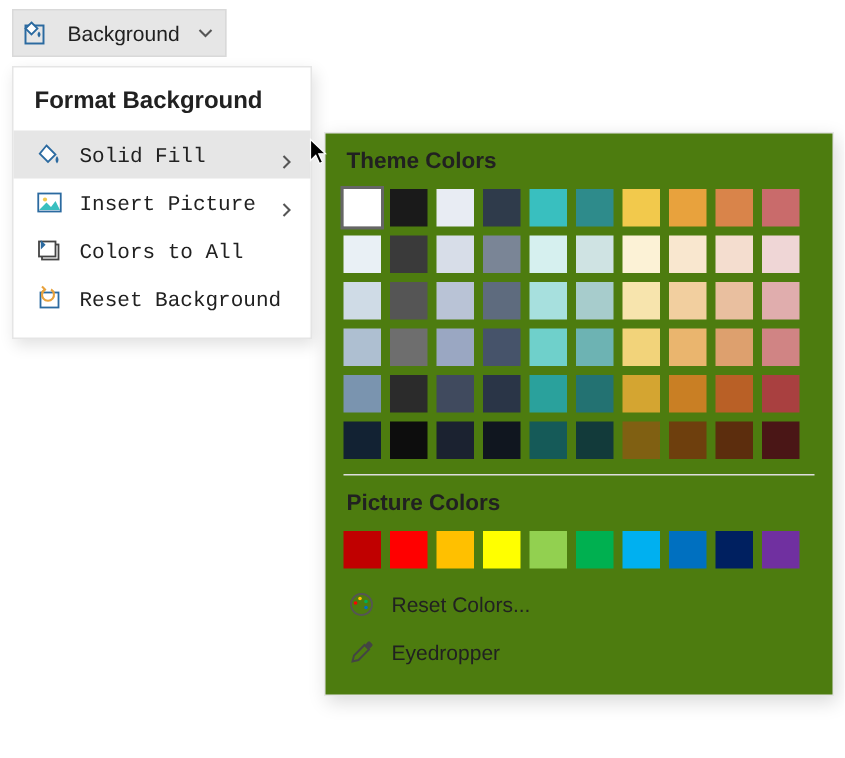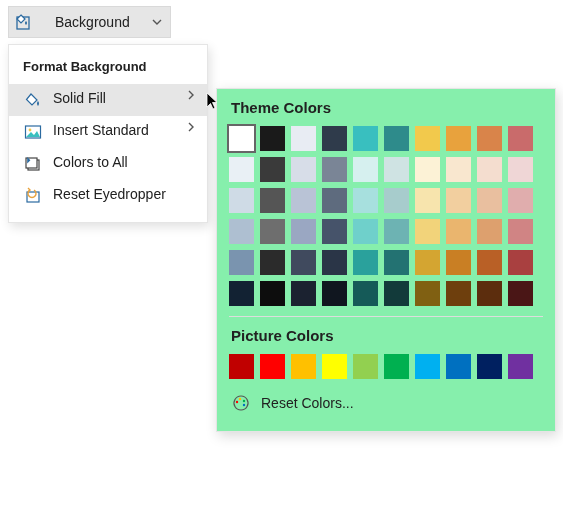--- a/index.html
+++ b/index.html
@@ -16,69 +16,70 @@
     overflow: hidden;
   }
   .ribbon-btn {
     position: absolute;
     top: 6px;
     left: 8px;
     height: 32px;
     padding: 0 8px 0 6px;
     display: flex;
     align-items: center;
-    gap: 22px;
+    gap: 12px;
     background: #e6e6e6;
     border: 1px solid #d9d9d9;
     cursor: pointer;
   }
   .ribbon-btn .icon { width:18px; height:18px; display:flex; align-items:center; justify-content:center;}
   .chev { width:10px; height:10px; display:flex; align-items:center; justify-content:center; color:#555;}
   .menu {
     position: absolute;
     top: 44px;
     left: 8px;
     width: 200px;
     background: #fff;
     border: 1px solid #e5e5e5;
     box-shadow: 2px 4px 10px rgba(0,0,0,0.12);
     padding: 6px 0 10px 0;
   }
   .menu-header {
     padding: 8px 14px 10px 14px;
     font-weight: 600;
-    font-size: 13px;
+    font-size: 16px;
   }
   .menu-item {
     display: flex;
-    align-items: flex-start;
-    padding: 6px 10px 18px 14px;
+    align-items: flex-end;
+    padding: 6px 10px 6px 14px;
     cursor: pointer;
     position: relative;
     height: 32px;
+    font-family: Liberation Mono, monospace;
   }
   .menu-item.highlight { background: #e6e6e6; }
   .menu-item .icon { width:20px; height:20px; margin-right:10px; display:flex; align-items:center; justify-content:center;}
   .menu-item .label { flex:1; }
   .menu-item .arrow { color:#555; width:12px; display:flex; align-items:center; justify-content:center;}
   .cursor {
     position:absolute;
     top: 92px;
     left: 206px;
     width: 14px;
     height: 20px;
     z-index: 50;
     pointer-events:none;
   }
   .flyout {
     position: absolute;
     top: 88px;
     left: 216px;
     width: 340px;
-    background:#86efac;
+    background:#4d7c0f;
     border:1px solid #e5e5e5;
     box-shadow: 2px 4px 12px rgba(0,0,0,0.15);
     padding: 10px 12px 12px 12px;
   }
   .fly-title { font-weight:600; font-size:15px; margin: 0 0 10px 2px;}
   .swatch-grid { display:flex; flex-direction:column; gap:6px; margin-bottom:10px;}
   .swatch-row { display:flex; gap:6px;}
   .swatch {
     width:25px; height:25px; cursor:pointer; border:1px solid rgba(0,0,0,0);
   }
@@ -128,21 +129,21 @@
   </div>
 
   <div class="menu-item">
     <span class="icon">
       <svg width="18" height="18" viewBox="0 0 18 18">
         <rect x="1.5" y="3" width="15" height="12" fill="#fff" stroke="#2b6aa0" stroke-width="1.2"></rect>
         <circle cx="6" cy="7" r="1.4" fill="#f2c94c"></circle>
         <path d="M2 14 L7 9 L10 12 L13 8 L16 14 Z" fill="#39bfbf"></path>
       </svg>
     </span>
-    <span class="label">Insert Standard</span>
+    <span class="label">Insert Picture</span>
     <span class="arrow">
       <svg width="8" height="10" viewBox="0 0 8 10">
           <path d="M2 1 L6 5 L2 9" fill="none" stroke="#555" stroke-width="1.4"></path>
         </svg>
     </span>
   </div>
 
   <div class="menu-item">
     <span class="icon">
       <svg width="18" height="18" viewBox="0 0 18 18">
@@ -155,21 +156,21 @@
   </div>
 
   <div class="menu-item">
     <span class="icon">
       <svg width="18" height="18" viewBox="0 0 18 18">
         <rect x="3" y="5" width="12" height="10" fill="#fff" stroke="#2b6aa0" stroke-width="1.2"></rect>
         <path d="M6 3 A4 4 0 1 0 10 3" fill="none" stroke="#e8a23d" stroke-width="1.4"></path>
         <path d="M4 1 L6 3 L4 5" fill="none" stroke="#e8a23d" stroke-width="1.4"></path>
       </svg>
     </span>
-    <span class="label">Reset Eyedropper</span>
+    <span class="label">Reset Background</span>
   </div>
 </div>
 
 <div class="cursor">
   <svg width="14" height="20" viewBox="0 0 14 20">
     <path d="M1 1 L1 15 L4.5 11.5 L7 17 L9 16 L6.5 10.5 L11 10.5 Z" fill="#000" stroke="#fff" stroke-width="0.8"></path>
   </svg>
 </div>
 
 <div class="flyout">
@@ -267,13 +268,22 @@
       <svg width="18" height="18" viewBox="0 0 18 18">
         <path d="M9 2 a7 7 0 1 0 0.01 0" fill="none" stroke="#555" stroke-width="1.2"></path>
         <circle cx="5" cy="8" r="1.2" fill="#ff0000"></circle>
         <circle cx="8" cy="5" r="1.2" fill="#ffc000"></circle>
         <circle cx="12" cy="7" r="1.2" fill="#00b050"></circle>
         <circle cx="12" cy="11" r="1.2" fill="#0070c0"></circle>
       </svg>
     </span>
     <span>Reset Colors...</span>
   </div>
+  <div class="fly-item">
+    <span class="icon">
+      <svg width="18" height="18" viewBox="0 0 18 18">
+        <path d="M3 15 L4 11 L11 4 L14 7 L7 14 Z" fill="none" stroke="#444" stroke-width="1.3"></path>
+        <rect x="12" y="2" width="4" height="4" rx="1" fill="#444" transform="rotate(45 14 4)"></rect>
+      </svg>
+    </span>
+    <span>Eyedropper</span>
+  </div>
 </div>
 
 </body></html>

